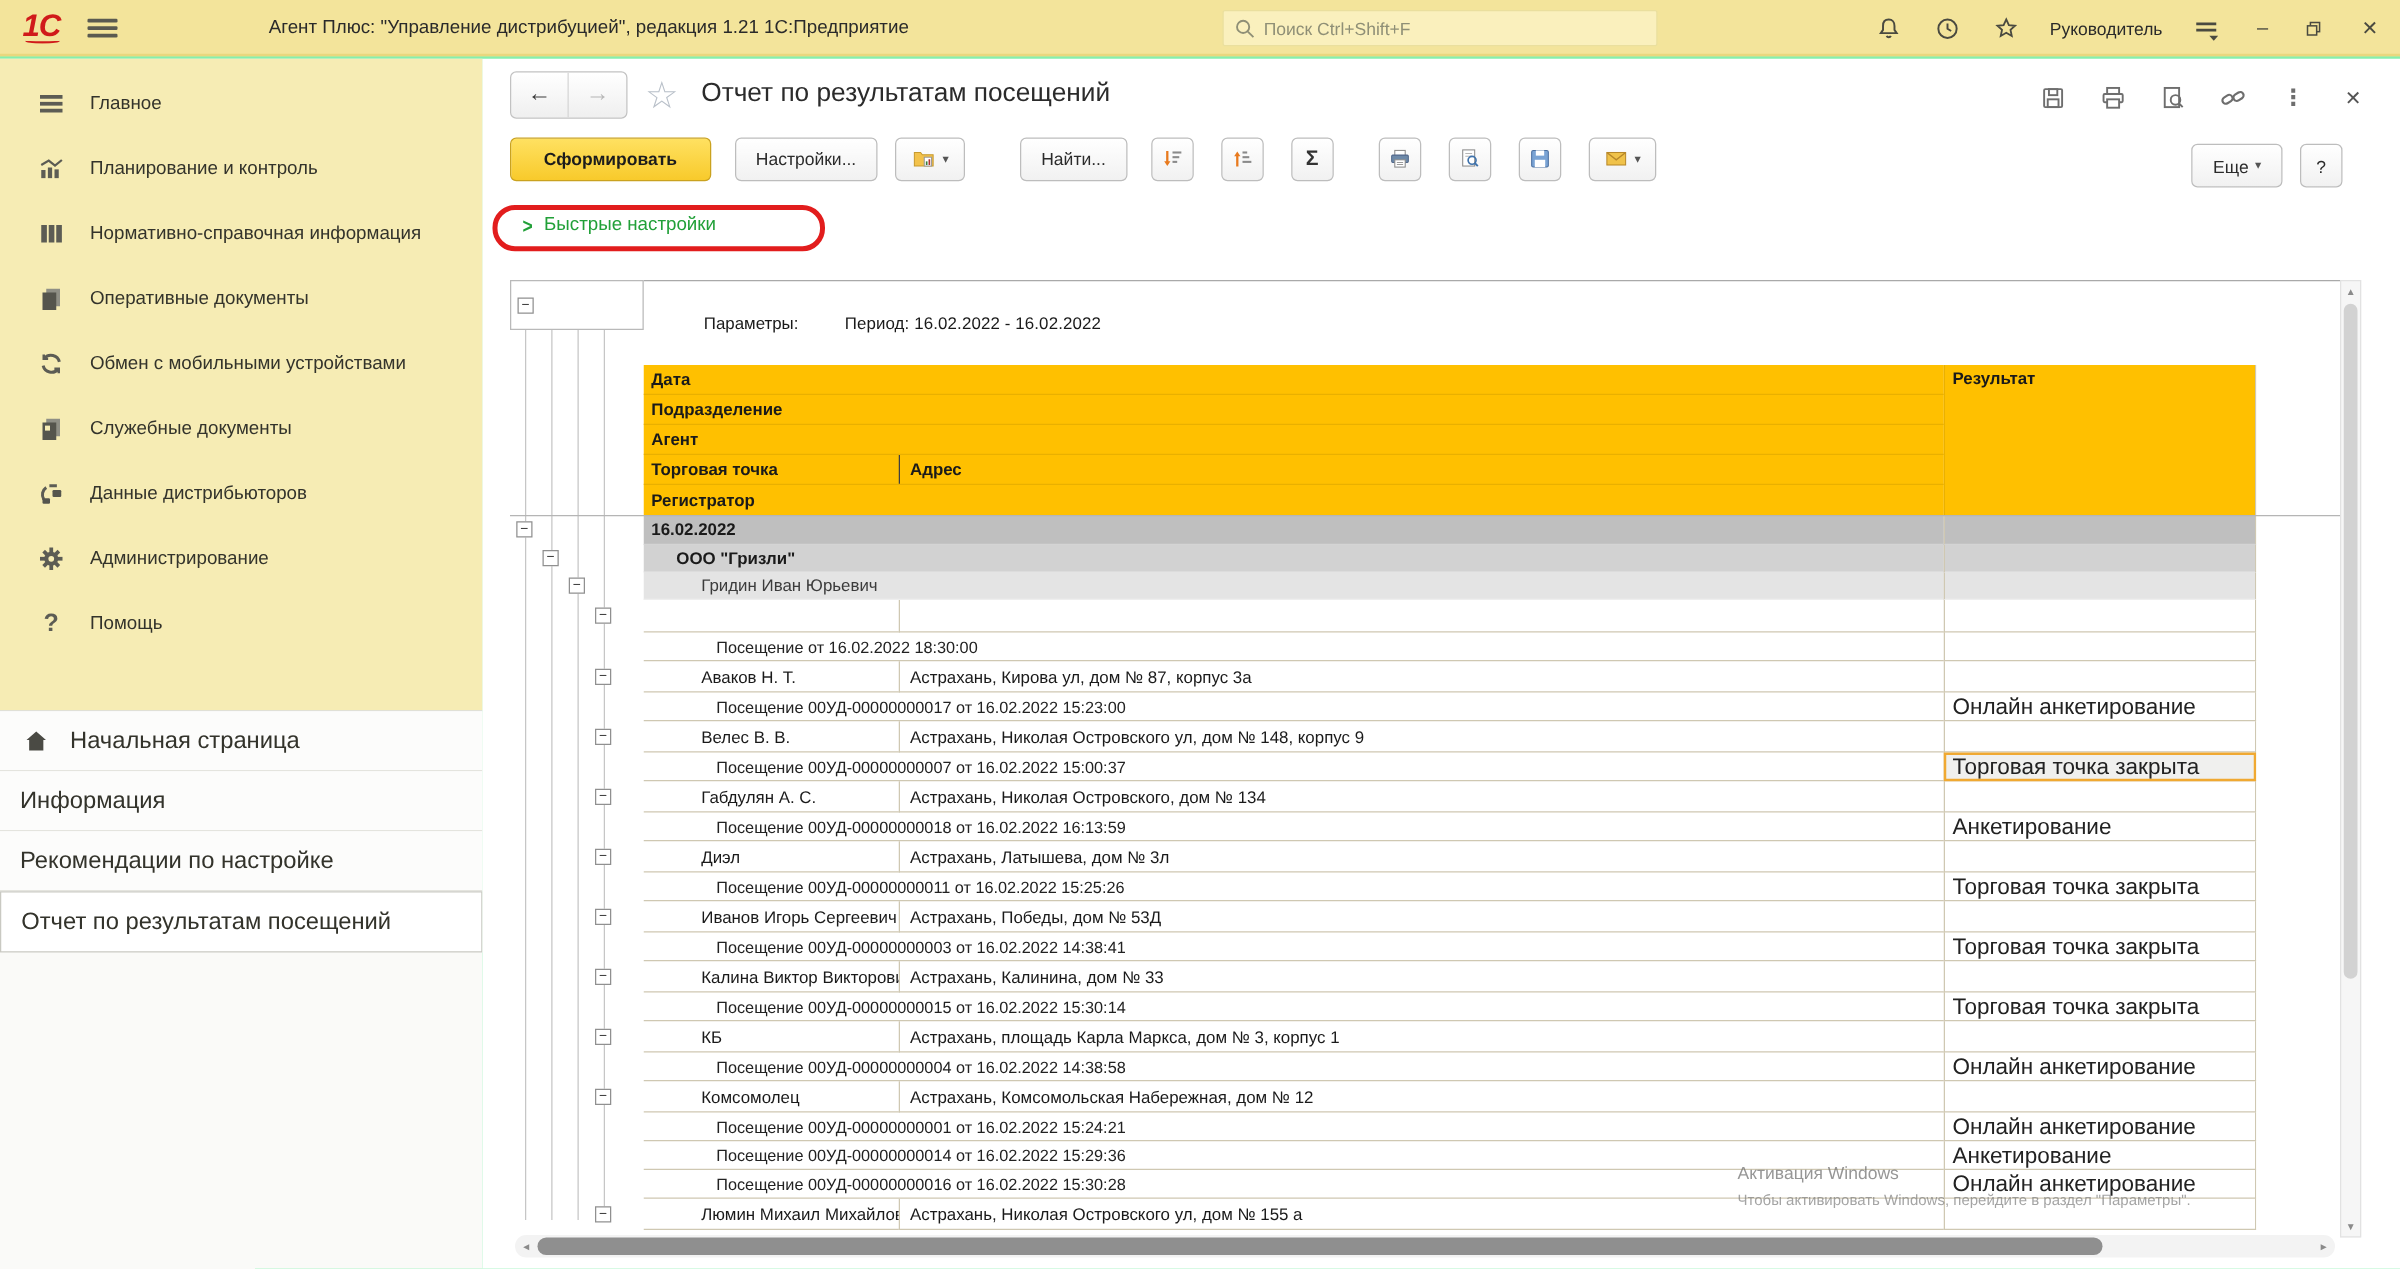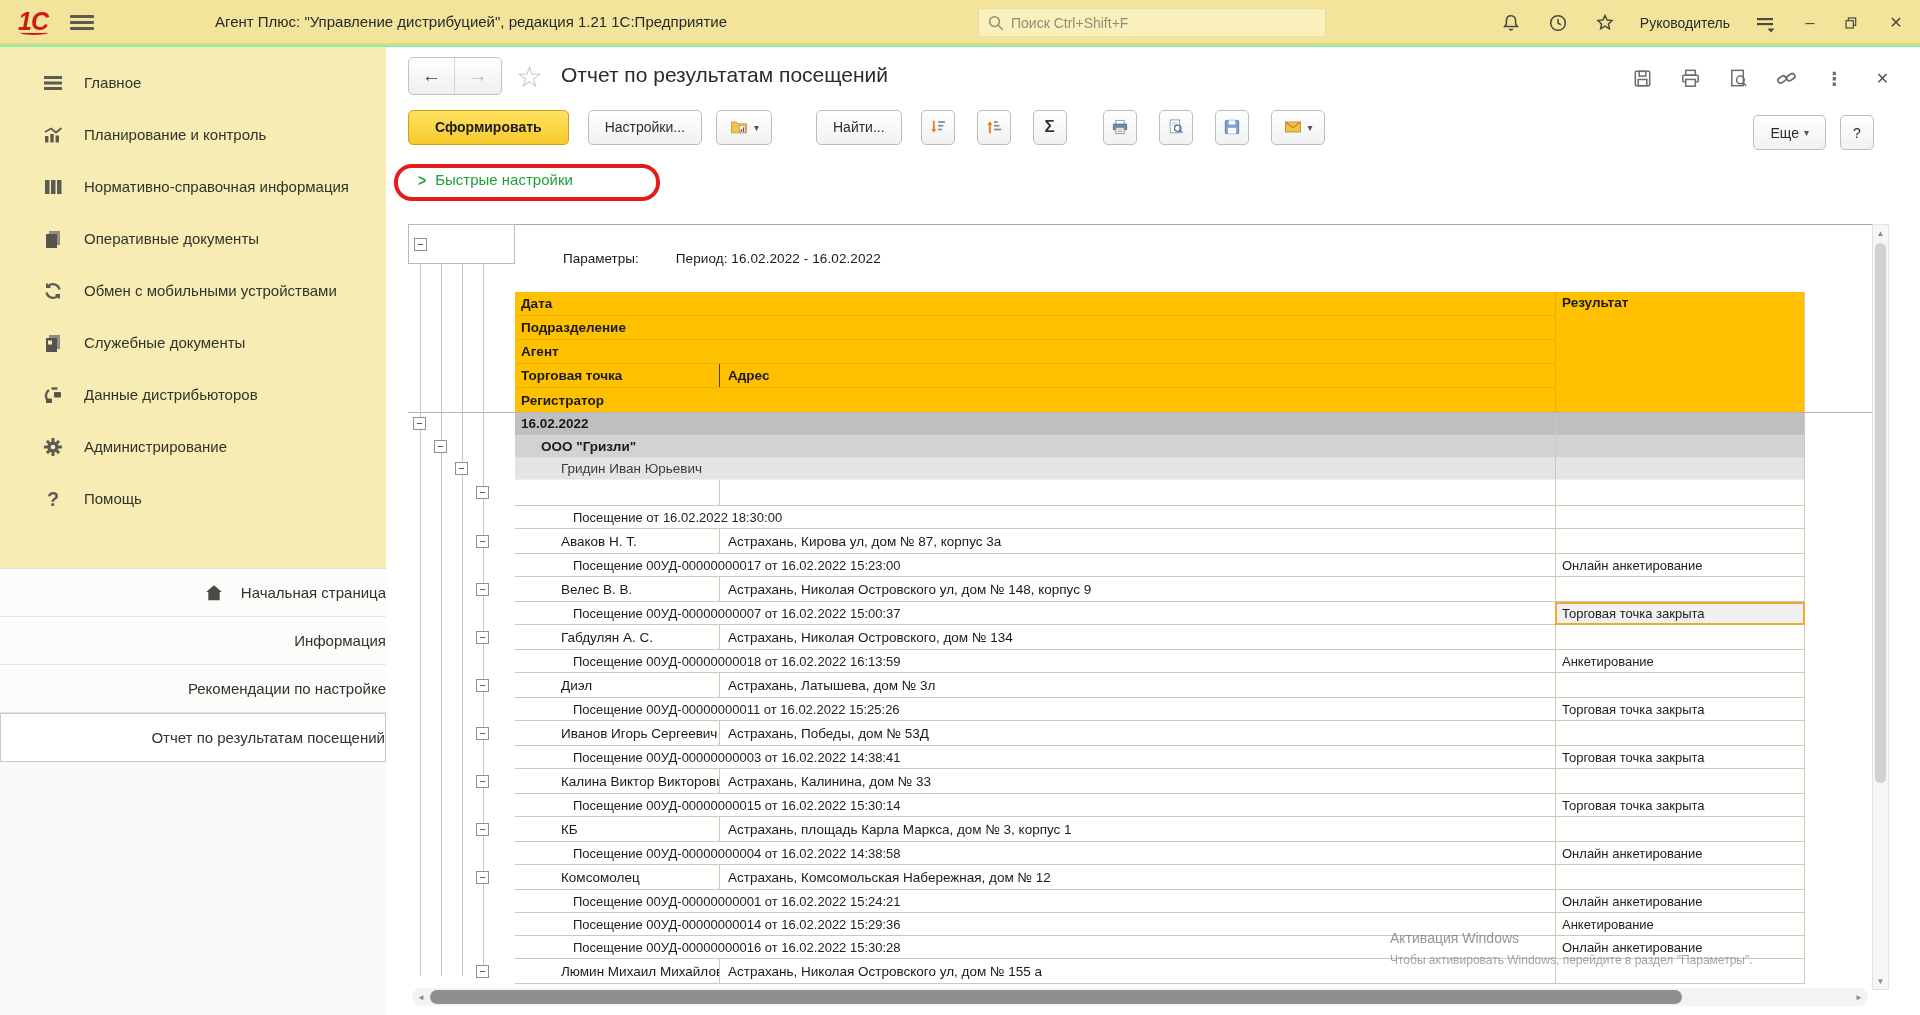--- a/index.html
+++ b/index.html
@@ -18,26 +18,26 @@
   .tb-search input { border:none; outline:none; background:transparent; font-size:14px; color:#6b6b57; width:100%; font-family:inherit; }
   .tb-search input::placeholder { color:#8f8f76; }
   .tb-right { position:absolute; right:14px; top:0; height:45px; display:flex; align-items:center; gap:23px; }
   .tb-ico { width:24px; height:24px; cursor:pointer; display:flex; align-items:center; justify-content:center; }
   .tb-user { font-size:14px; color:#2a2a2a; cursor:pointer; }
   .winbtn { font-size:16px; color:#4a4a40; cursor:pointer; width:20px; text-align:center; }
 
   
   .sidebar { position:absolute; left:0; top:47px; width:386px; bottom:0; background:#fafaf8; }
   .side-yellow { background:#f6ecb4; height:521px; padding-top:10px; }
-  .s-item { display:flex; align-items:center; gap:18px; padding:13px 10px 13px 40px; cursor:pointer; }
+  .s-item { display:flex; align-items:center; gap:18px; padding:13px 10px 13px 28px; cursor:pointer; }
   .s-item .lbl { font-size:15px; color:#33332b; line-height:1.35; max-width:270px; }
   .s-ico { width:26px; height:26px; flex:none; display:flex; align-items:center; justify-content:center; }
   .q-ico { font-size:20px; font-weight:bold; color:#5c5c54; }
   .side-bottom { border-top:1px solid #e0e0d6; }
-  .sb-item { display:flex; align-items:center; gap:14px; height:48px; padding-left:16px; background:#fcfcfb; border-bottom:1px solid #e4e4de; font-size:15px; color:#33332b; cursor:pointer;justify-content:flex-end; }
+  .sb-item { display:flex; align-items:center; gap:14px; height:48px; padding-left:16px; background:#fcfcfb; border-bottom:1px solid #e4e4de; font-size:19px; color:#33332b; cursor:pointer; }
   .sb-item.active { background:#ffffff; border:1px solid #c9c9c2; height:49px; }
 
   
   .content { position:absolute; left:386px; top:47px; right:0; bottom:0; background:#fff; }
 
   .nav-btns { position:absolute; left:22px; top:10px; display:flex; border:1px solid #c2c2c2; border-radius:5px; overflow:hidden; background:linear-gradient(#ffffff,#efefef); }
   .nav-btn { width:46px; height:36px; display:flex; align-items:center; justify-content:center; font-size:19px; cursor:pointer; }
   .nav-btn.back { color:#3c3c3c; border-right:1px solid #d5d5d5; }
   .nav-btn.fwd { color:#b8b8b8; }
   .title-star { position:absolute; left:130px; top:12px; font-size:30px; color:#b9c0c9; cursor:pointer; }
@@ -76,21 +76,21 @@
   .hrow.plain { padding-left:6px; }
   .hres { width:250px; height:120px; background:#ffc000; border-left:1px solid #e9b000; border-right:1px solid #cfc8b2; font-weight:bold; padding:3px 0 0 6px; }
   .trow { display:flex; width:1397px; }
   .gc { width:107px; flex:none; position:relative; }
   .exp { position:absolute; width:13px; height:13px; border:1px solid #909090; background:#fff; color:#333; font-size:11px; line-height:10px; text-align:center; top:50%; margin-top:-7px; cursor:pointer; z-index:2; }
   .lv0{left:5px}.lv1{left:26px}.lv2{left:47px}.lv3{left:68px}
   .c { border-bottom:1px solid #cfc8b2; display:flex; align-items:center; overflow:hidden; white-space:nowrap; }
   .cab { width:1040px; }
   .ca { width:204px; }
   .cb { width:836px; border-left:1px solid #cfc8b2; padding-left:8px; }
-  .cc { width:250px; border-left:1px solid #cfc8b2; border-right:1px solid #cfc8b2; padding-left:6px; font-size:13px; position:relative; }
+  .cc { width:250px; border-left:1px solid #cfc8b2; border-right:1px solid #cfc8b2; padding-left:6px; font-size:18px; position:relative; }
   .cc.selected { outline:2px solid #f0a932; outline-offset:-2px; background:#f0f0ee; z-index:1; }
   .r-group1 { height:24px; } .r-group1 .c { background:#bfbfbf; border-bottom:1px solid #d4d4d4; font-weight:bold; }
   .r-group1 .cab { padding-left:6px; }
   .r-group2 { height:22px; } .r-group2 .c { background:#d2d2d2; border-bottom:1px solid #e0e0e0; font-weight:bold; }
   .r-group2 .cab { padding-left:26px; }
   .r-group3 { height:22px; } .r-group3 .c { background:#e4e4e4; border-bottom:1px solid #eeeeee; color:#3c3c3c; }
   .r-group3 .cab { padding-left:46px; }
   .r-empty { height:26px; }
   .r-outlet { height:25px; } .r-outlet .ca { padding-left:46px; }
   .r-visit { height:23px; font-size:13px; color:#222; } .r-visit .cab { padding-left:58px; }

